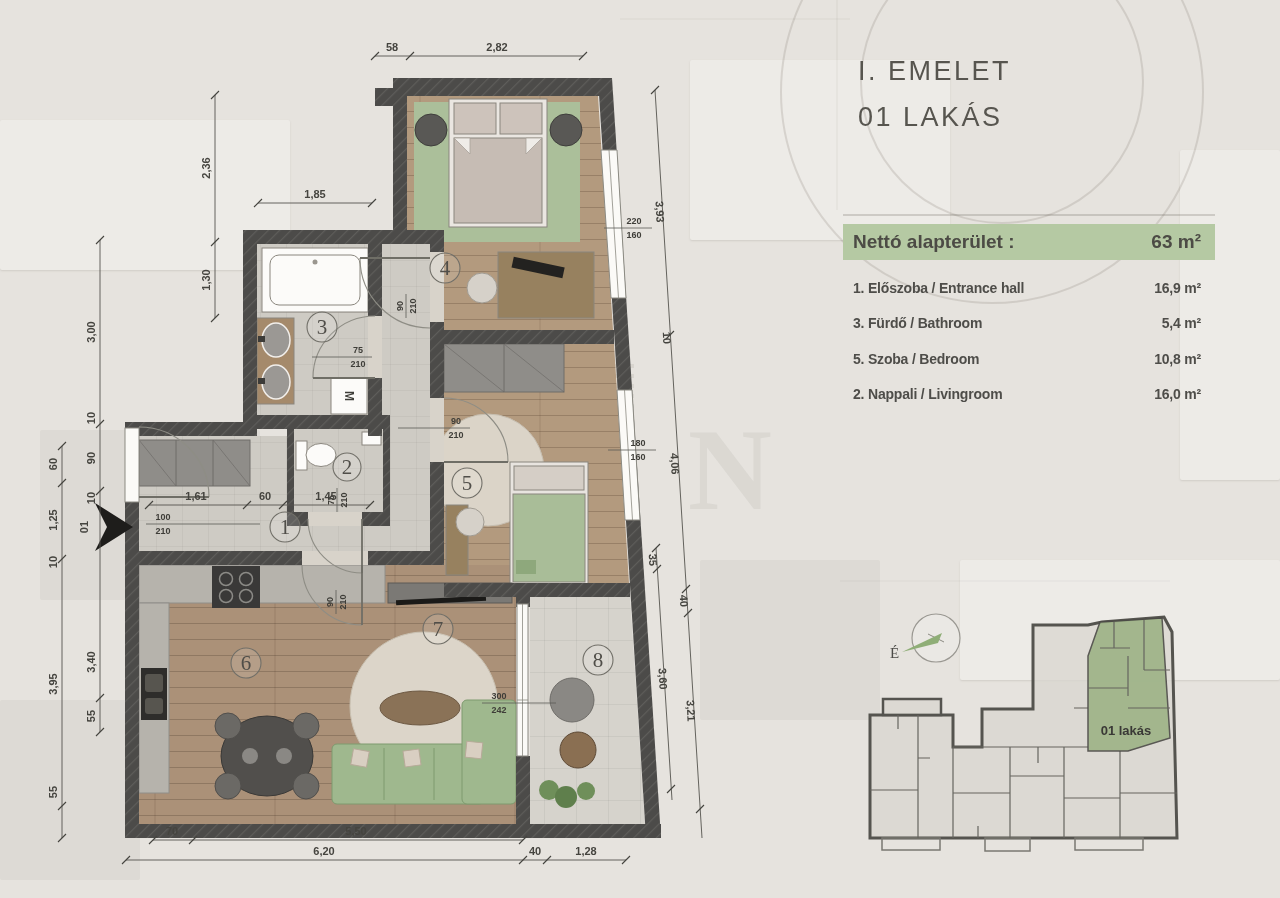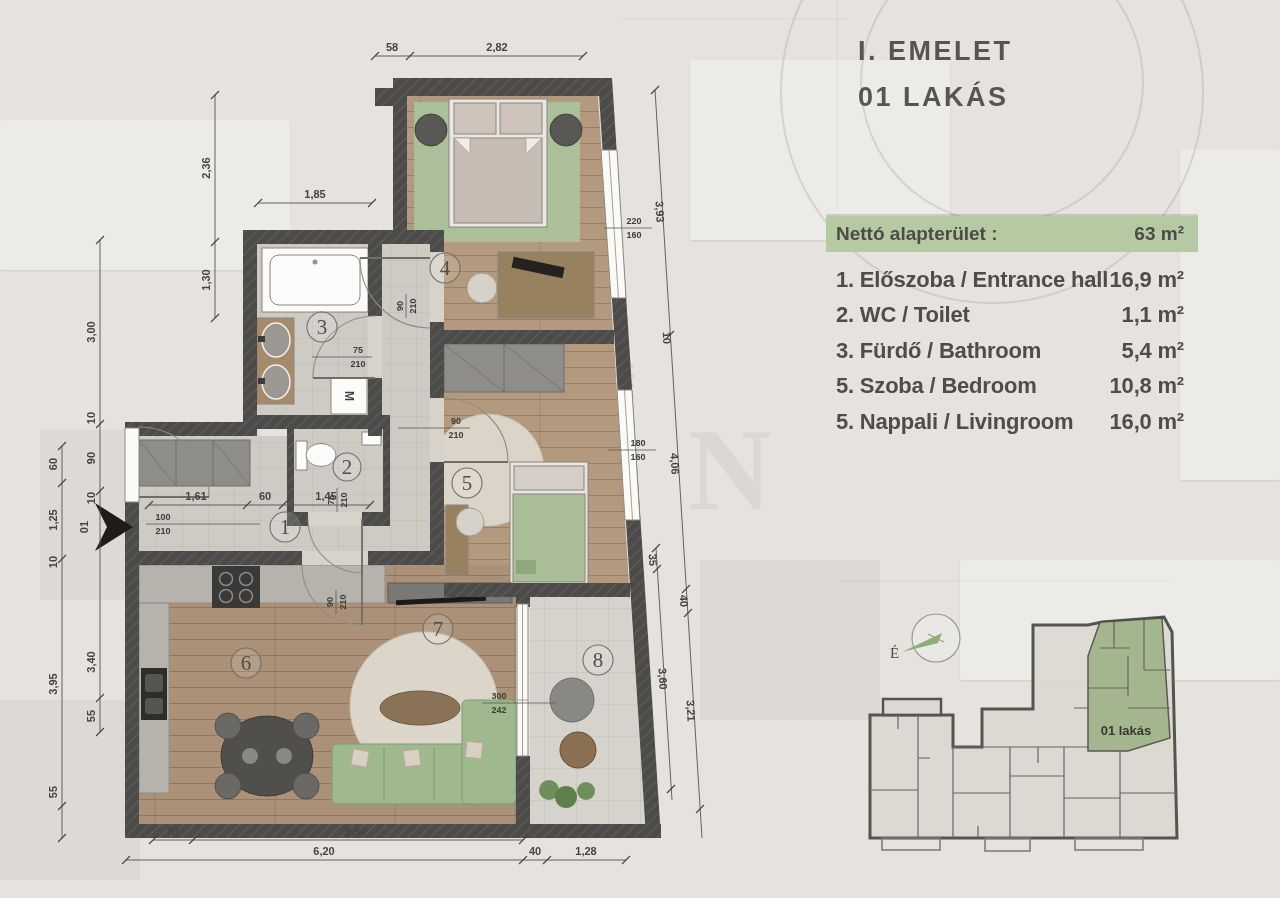--- a/index.html
+++ b/index.html
@@ -4,30 +4,30 @@
 <style>
   html,body{margin:0;padding:0}
   body{width:1280px;height:898px;position:relative;overflow:hidden;
        background:#e6e3de;font-family:"Liberation Sans",sans-serif}
   
   .blk{position:absolute;background:rgba(255,255,255,.28);box-shadow:0 1px 2px rgba(110,105,95,.18);border-radius:2px}
   .blkd{position:absolute;background:rgba(150,145,135,.10);border-radius:2px}
   .circ{position:absolute;border:2px solid rgba(130,125,115,.22);border-radius:50%}
   .seam{position:absolute;background:rgba(120,115,105,.15)}
 
-  .title{position:absolute;left:858px;top:28px;font-size:27px;font-weight:700;
+  .title{position:absolute;left:858px;top:48px;font-size:27px;font-weight:400;
          letter-spacing:2.5px;color:#57554f;line-height:46px}
 
-  .legend{position:absolute;left:826px;top:214px;width:372px;
-          border-top:2px solid rgba(90,85,78,.22);padding-top:0}
+  .legend{position:absolute;left:843px;top:214px;width:372px;
+          border-top:2px solid rgba(90,85,78,.22);padding-top:8px}
   .lg-head{display:flex;justify-content:space-between;align-items:center;height:36px;
            background:#b5c9a3;padding:0 14px 0 10px;font-size:19px;font-weight:700;color:#4c4b45}
   .lg-rows{margin-top:10px}
   .lg-row{display:flex;justify-content:space-between;align-items:center;height:35.5px;
-          padding:0 14px 0 10px;font-size:22px;font-weight:700;color:#4e4d49;letter-spacing:-.2px}
+          padding:0 14px 0 10px;font-size:14px;font-weight:700;color:#4e4d49;letter-spacing:-.2px}
 
   .wm{position:absolute;font-family:"Liberation Serif",serif;font-weight:700;pointer-events:none}
   .wm-g{left:534px;top:398px;font-size:122px;color:rgba(95,88,72,.13)}
   .wm-n{left:688px;top:404px;font-size:116px;color:rgba(95,88,72,.08)}
   .wm-logo{position:absolute;left:580px;top:360px;width:54px;height:88px;
            background:repeating-linear-gradient(0deg,rgba(95,88,72,.10) 0 4px,transparent 4px 10px)}
 
   svg{position:absolute}
   .wl{fill:url(#wh)}
   .gapfill{fill:#d8d3ca}
@@ -437,33 +437,29 @@
   <div class="lg-head">
     <span>Nettó alapterület :</span>
     <span>63 m²</span>
   </div>
   <div class="lg-rows">
     <div class="lg-row">
         <span>1. Előszoba / Entrance hall</span>
         <span>16,9 m²</span>
       </div>
     <div class="lg-row">
-        <span>2. WC / Toilet</span>
-        <span>1,1 m²</span>
-      </div>
-    <div class="lg-row">
         <span>3. Fürdő / Bathroom</span>
         <span>5,4 m²</span>
       </div>
     <div class="lg-row">
         <span>5. Szoba / Bedroom</span>
         <span>10,8 m²</span>
       </div>
     <div class="lg-row">
-        <span>5. Nappali / Livingroom</span>
+        <span>2. Nappali / Livingroom</span>
         <span>16,0 m²</span>
       </div>
   </div>
 </div>
 
 <svg style="left:858px;top:608px" width="340" height="280" viewBox="0 0 340 280">
   <g>
     <circle cx="78" cy="30" r="24" fill="rgba(255,255,255,.18)" stroke="#9a9892" stroke-width="1.2"></circle>
     <line x1="70" y1="26" x2="86" y2="34" stroke="#8b8a82" stroke-width="1"></line>
     <polygon points="44,44 84,25 80,35" fill="#8fae77"></polygon>

